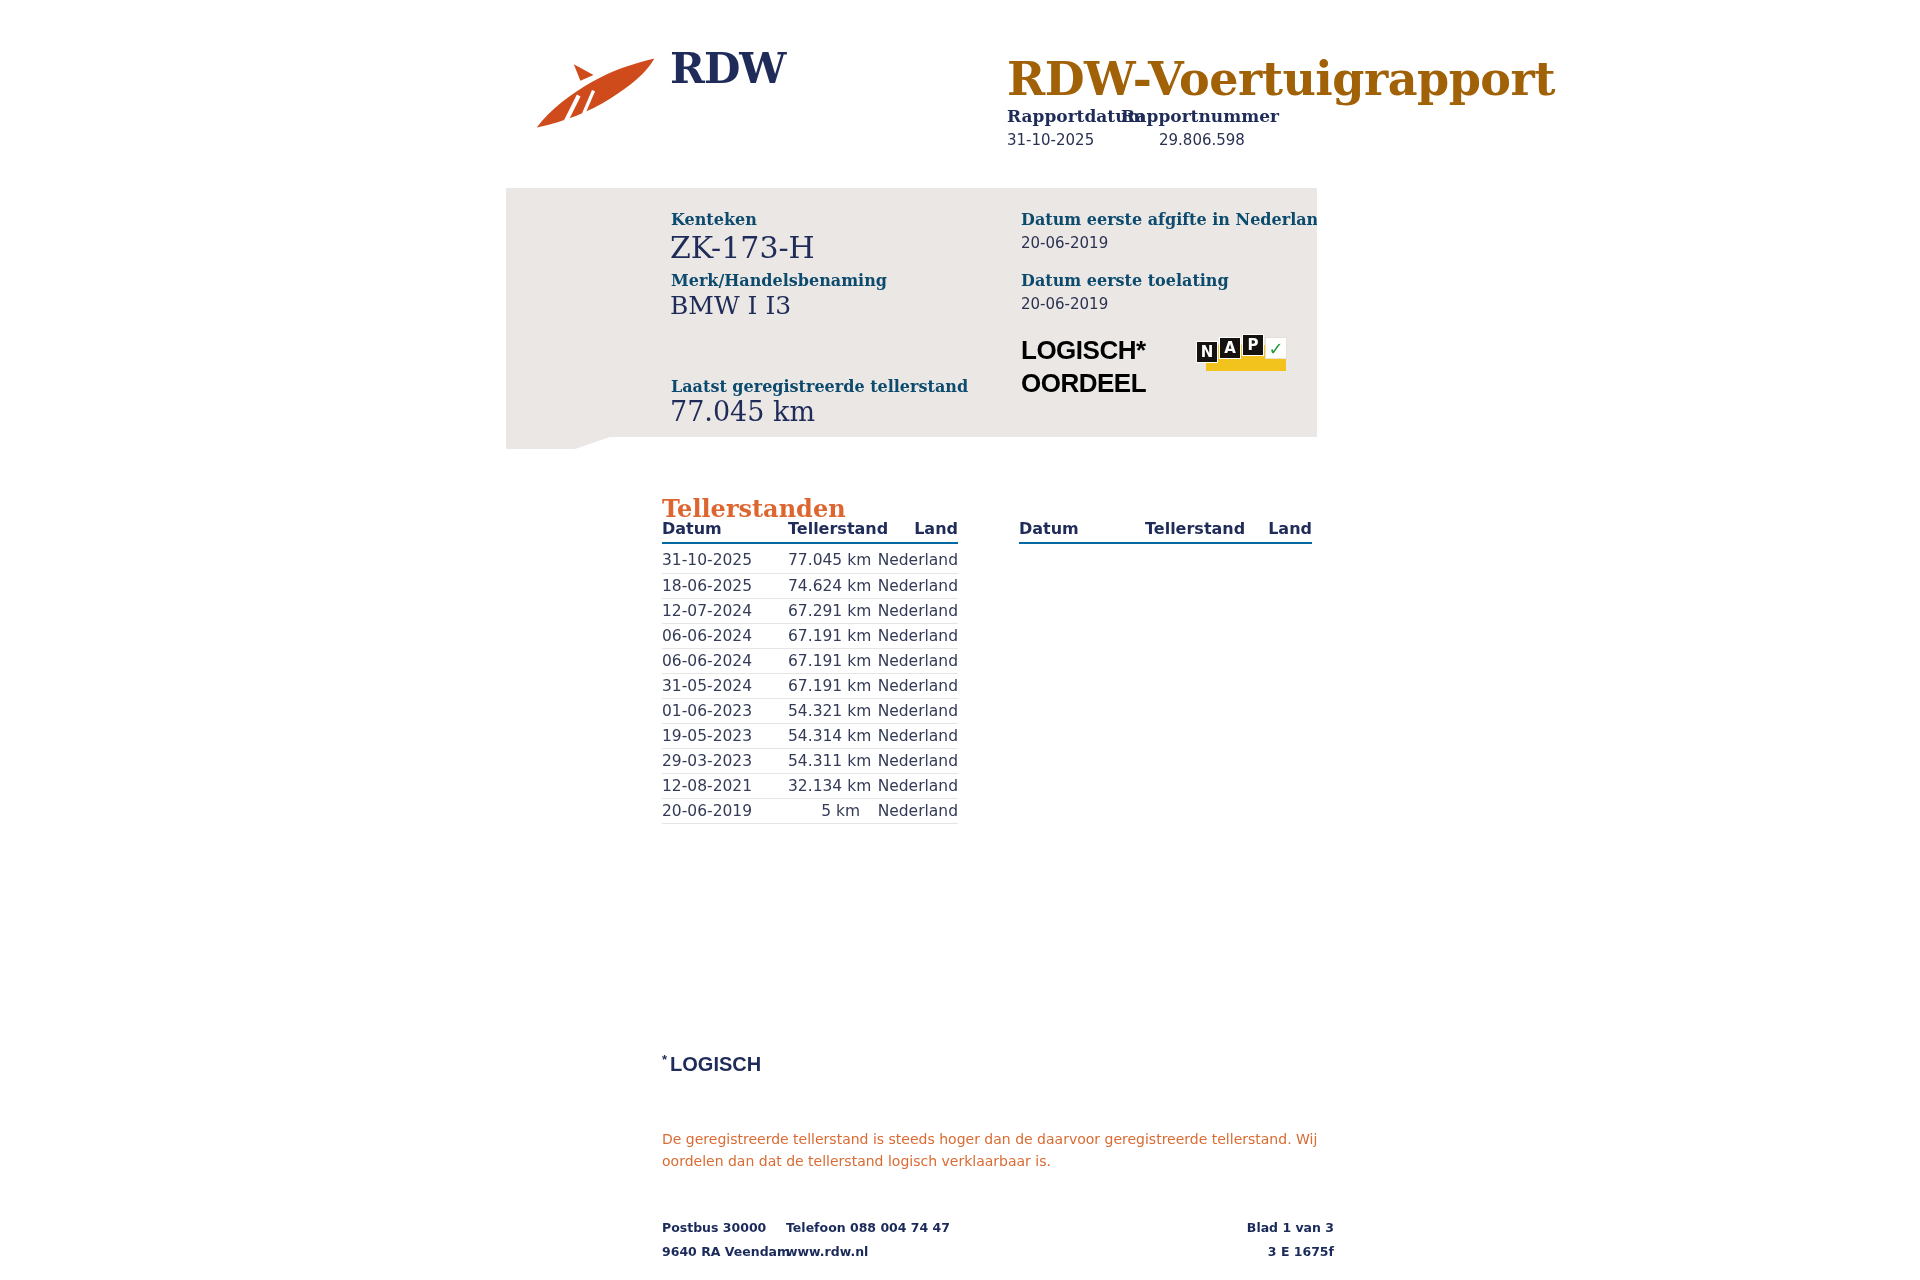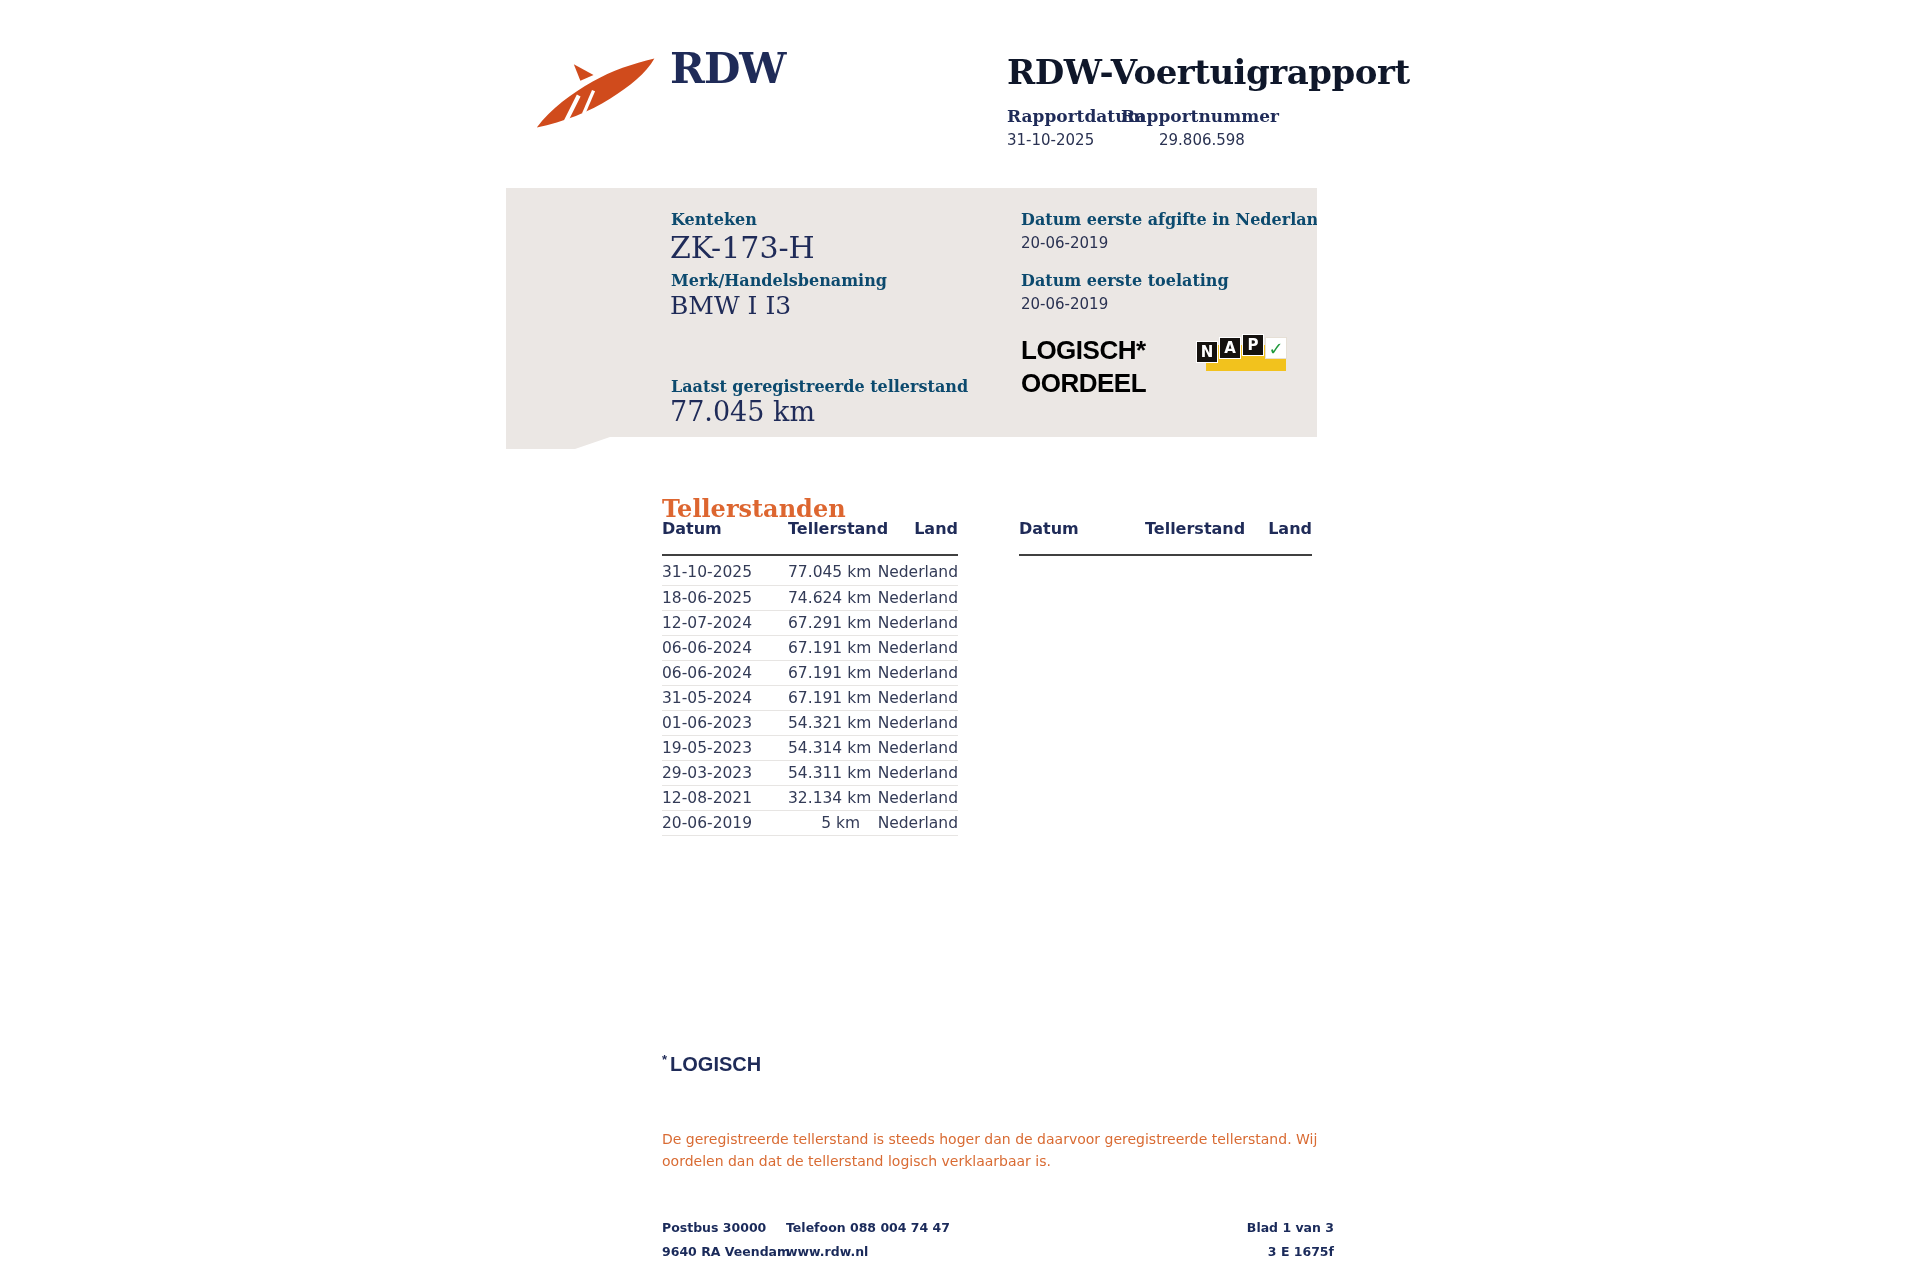--- a/index.html
+++ b/index.html
@@ -19,22 +19,22 @@
   .logo-svg { position: absolute; left: 534px; top: 40px; }
   .logo-word {
     position: absolute; left: 670px; top: 28px;
     font-family: "DejaVu Serif", "Liberation Serif", serif;
     font-weight: 600; font-size: 42px; letter-spacing: -1px;
     color: #1f2b58;
   }
   .doc-title {
     position: absolute; left: 1007px; top: 36px;
     font-family: "DejaVu Serif", "Liberation Serif", serif;
-    font-weight: 600; font-size: 34px; letter-spacing: -0.5px;
-    color: #0f172a;
+    font-weight: 600; font-size: 46px; letter-spacing: -0.5px;
+    color: #a16207;
   }
   .meta-label {
     font-family: "DejaVu Serif", "Liberation Serif", serif;
     font-weight: bold; font-size: 17px; color: #1f2b58;
   }
   .meta-value { font-size: 15px; color: #2a3252; }
   .meta-date-label { left: 1007px; top: 90px; }
   .meta-num-label  { left: 1121px; top: 90px; }
   .meta-date-value { left: 1007px; top: 115px; }
   .meta-num-value  { left: 1159px; top: 115px; }
@@ -101,21 +101,21 @@
   .section-heading {
     position: absolute; left: 662px; top: 478px;
     font-family: "DejaVu Serif", "Liberation Serif", serif;
     font-weight: bold; font-size: 24px; color: #dd6630;
   }
   .km-table { position: absolute; top: 503px; border-collapse: collapse; table-layout: fixed; }
   .km-table-left  { left: 662px;  width: 296px; }
   .km-table-right { left: 1019px; width: 293px; }
   .km-table th {
     font-size: 16px; font-weight: bold; color: #1f2b58;
-    padding: 0 0 16px 0; border-bottom: 2px solid #404040;
+    padding: 0 0 4px 0; border-bottom: 2px solid #0369a1;
     text-align: right; white-space: nowrap;
   }
   .km-table th:first-child { text-align: left; }
   .km-table col.c-datum  { width: 126px; }
   .km-table col.c-teller { width: 72px; }
   .km-table td {
     font-size: 15.5px; color: #333b57;
     height: 25px; padding: 0;
     border-bottom: 1px solid #e7e5e3;
     text-align: right; white-space: nowrap;

